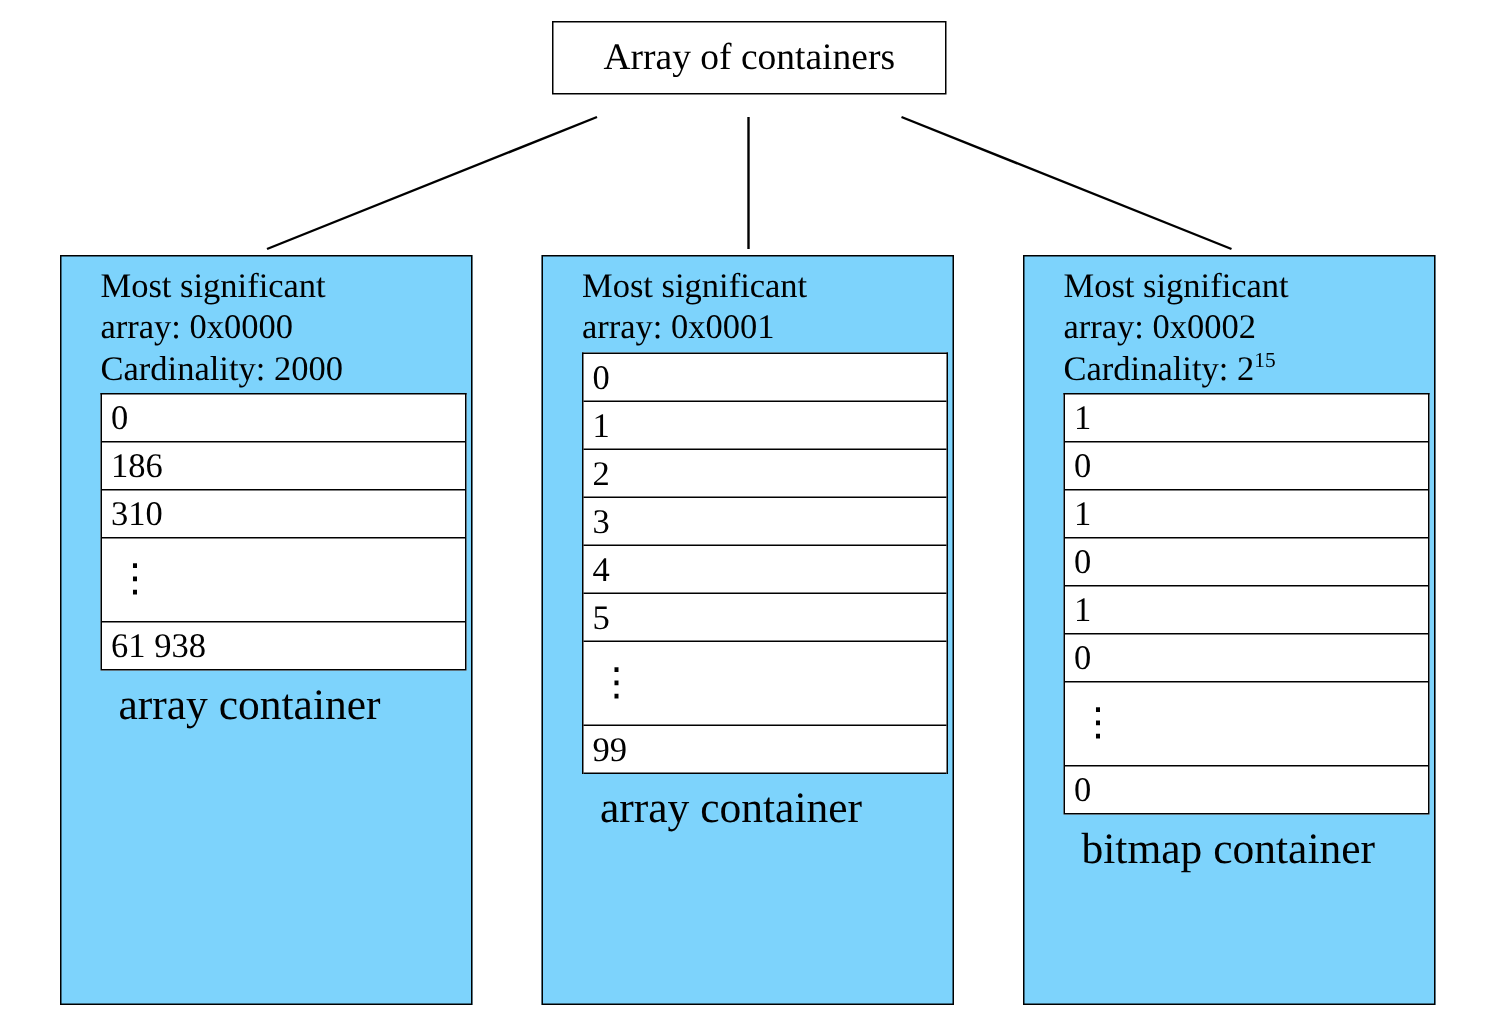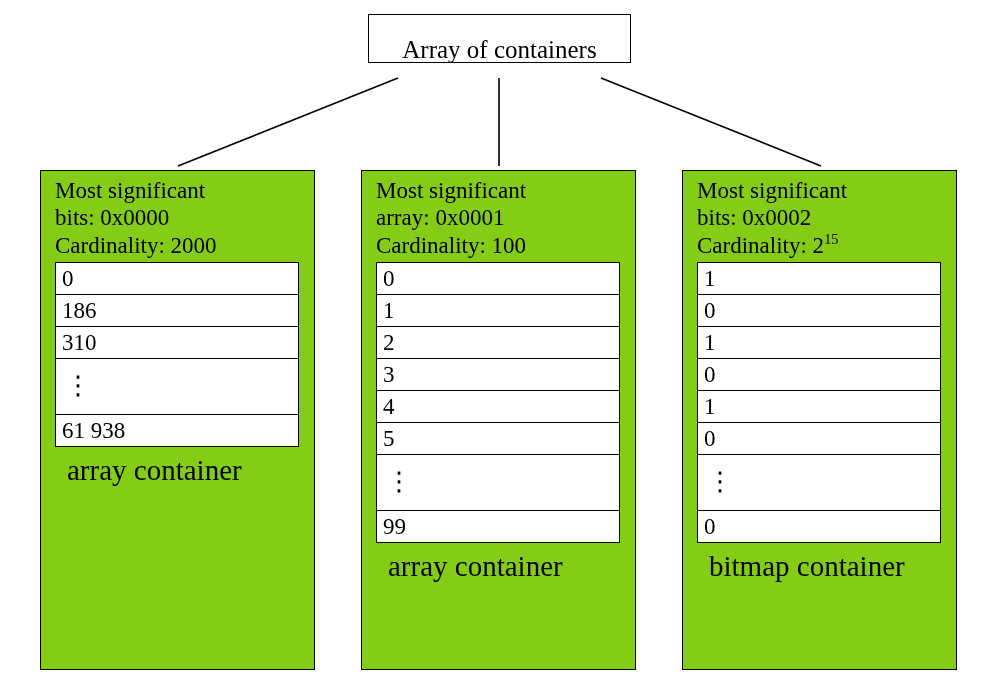--- a/index.html
+++ b/index.html
@@ -38,38 +38,39 @@
   .root-box {
     position: absolute;
     left: 368px;
     top: 14px;
     width: 263px;
     height: 49px;
     border: 1.6px solid #000000;
     box-sizing: border-box;
     background: #ffffff;
     display: flex;
-    align-items: flex-end;
+    align-items: center;
     justify-content: center;
   }
   .root-box-label {
     font-size: 25px;
     line-height: 1;
     white-space: nowrap;
   }
 
   
   .container-box {
     position: absolute;
     top: 170px;
     width: 275px;
     height: 500px;
     border: 1.6px solid #000000;
     box-sizing: border-box;
-    background: #84cc16;
+    background: #7dd3fc;
+    padding-left: 12px;
   }
   .container-box.c0 { left: 40px; }
   .container-box.c1 { left: 361px; }
   .container-box.c2 { left: 682px; }
 
   .container-header {
     padding: 6px 0 0 14px;
     font-size: 23px;
     line-height: 1.195;
     white-space: nowrap;
@@ -134,21 +135,21 @@
     <line x1="821" y1="166" x2="601" y2="78" stroke="#000000" stroke-width="1.6"></line>
   </svg>
 
   <div class="root-box">
     <span class="root-box-label">Array of containers</span>
   </div>
 
   <div class="container-box c0">
     <div class="container-header">
       <span class="hdr-line">Most significant</span>
-      <span class="hdr-line">bits: 0x0000</span>
+      <span class="hdr-line">array: 0x0000</span>
       <span class="hdr-line">
         <span>Cardinality: 2000</span><sup></sup>
       </span>
     </div>
 
     <div class="cell-table">
       <div class="cell-row">
           <span>0</span>
         </div>
       <div class="cell-row">
@@ -165,23 +166,20 @@
         </div>
     </div>
 
     <div class="container-caption">array container</div>
   </div>
 
   <div class="container-box c1">
     <div class="container-header">
       <span class="hdr-line">Most significant</span>
       <span class="hdr-line">array: 0x0001</span>
-      <span class="hdr-line">
-        <span>Cardinality: 100</span><sup></sup>
-      </span>
     </div>
 
     <div class="cell-table">
       <div class="cell-row">
           <span>0</span>
         </div>
       <div class="cell-row">
           <span>1</span>
         </div>
       <div class="cell-row">
@@ -203,21 +201,21 @@
           <span>99</span>
         </div>
     </div>
 
     <div class="container-caption">array container</div>
   </div>
 
   <div class="container-box c2">
     <div class="container-header">
       <span class="hdr-line">Most significant</span>
-      <span class="hdr-line">bits: 0x0002</span>
+      <span class="hdr-line">array: 0x0002</span>
       <span class="hdr-line">
         <span>Cardinality: 2</span><sup>15</sup>
       </span>
     </div>
 
     <div class="cell-table">
       <div class="cell-row">
           <span>1</span>
         </div>
       <div class="cell-row">

